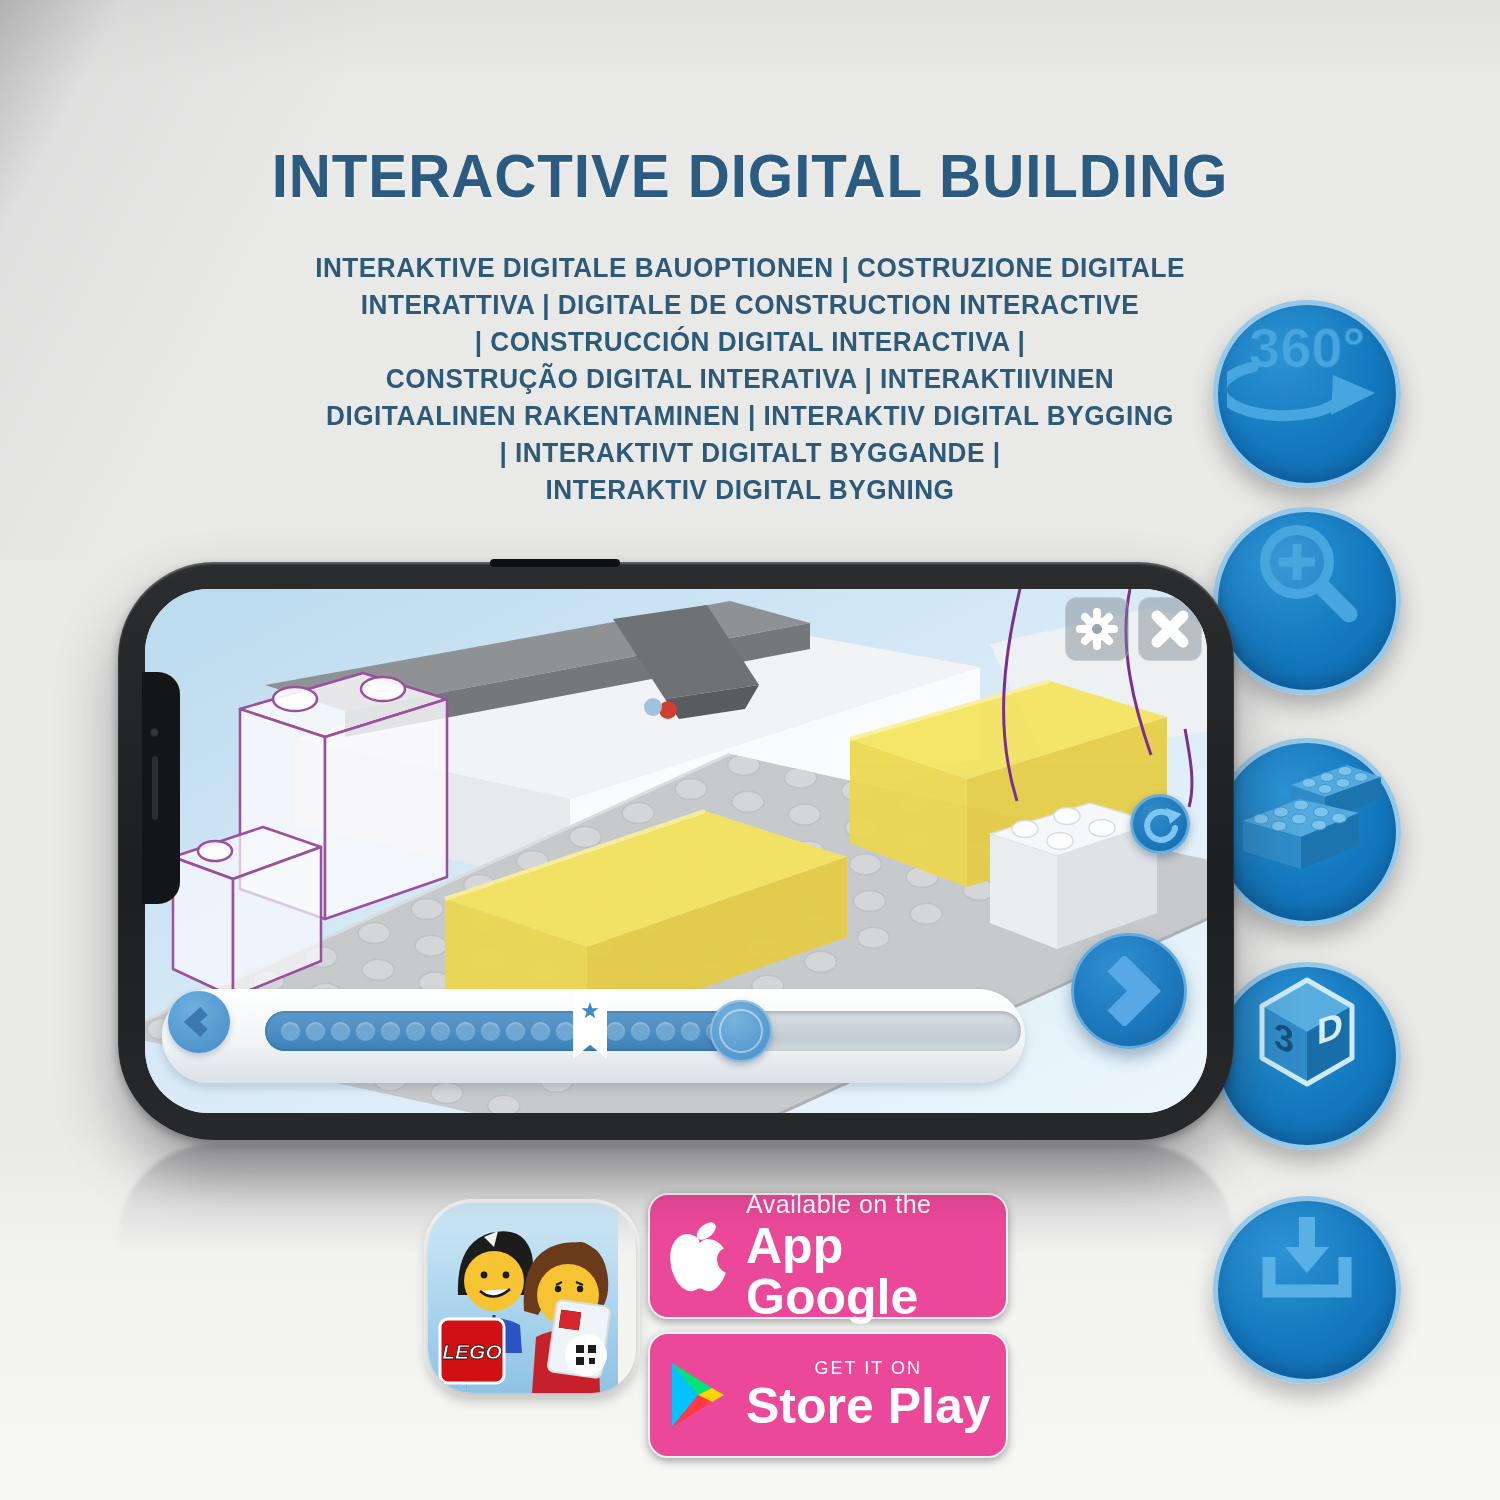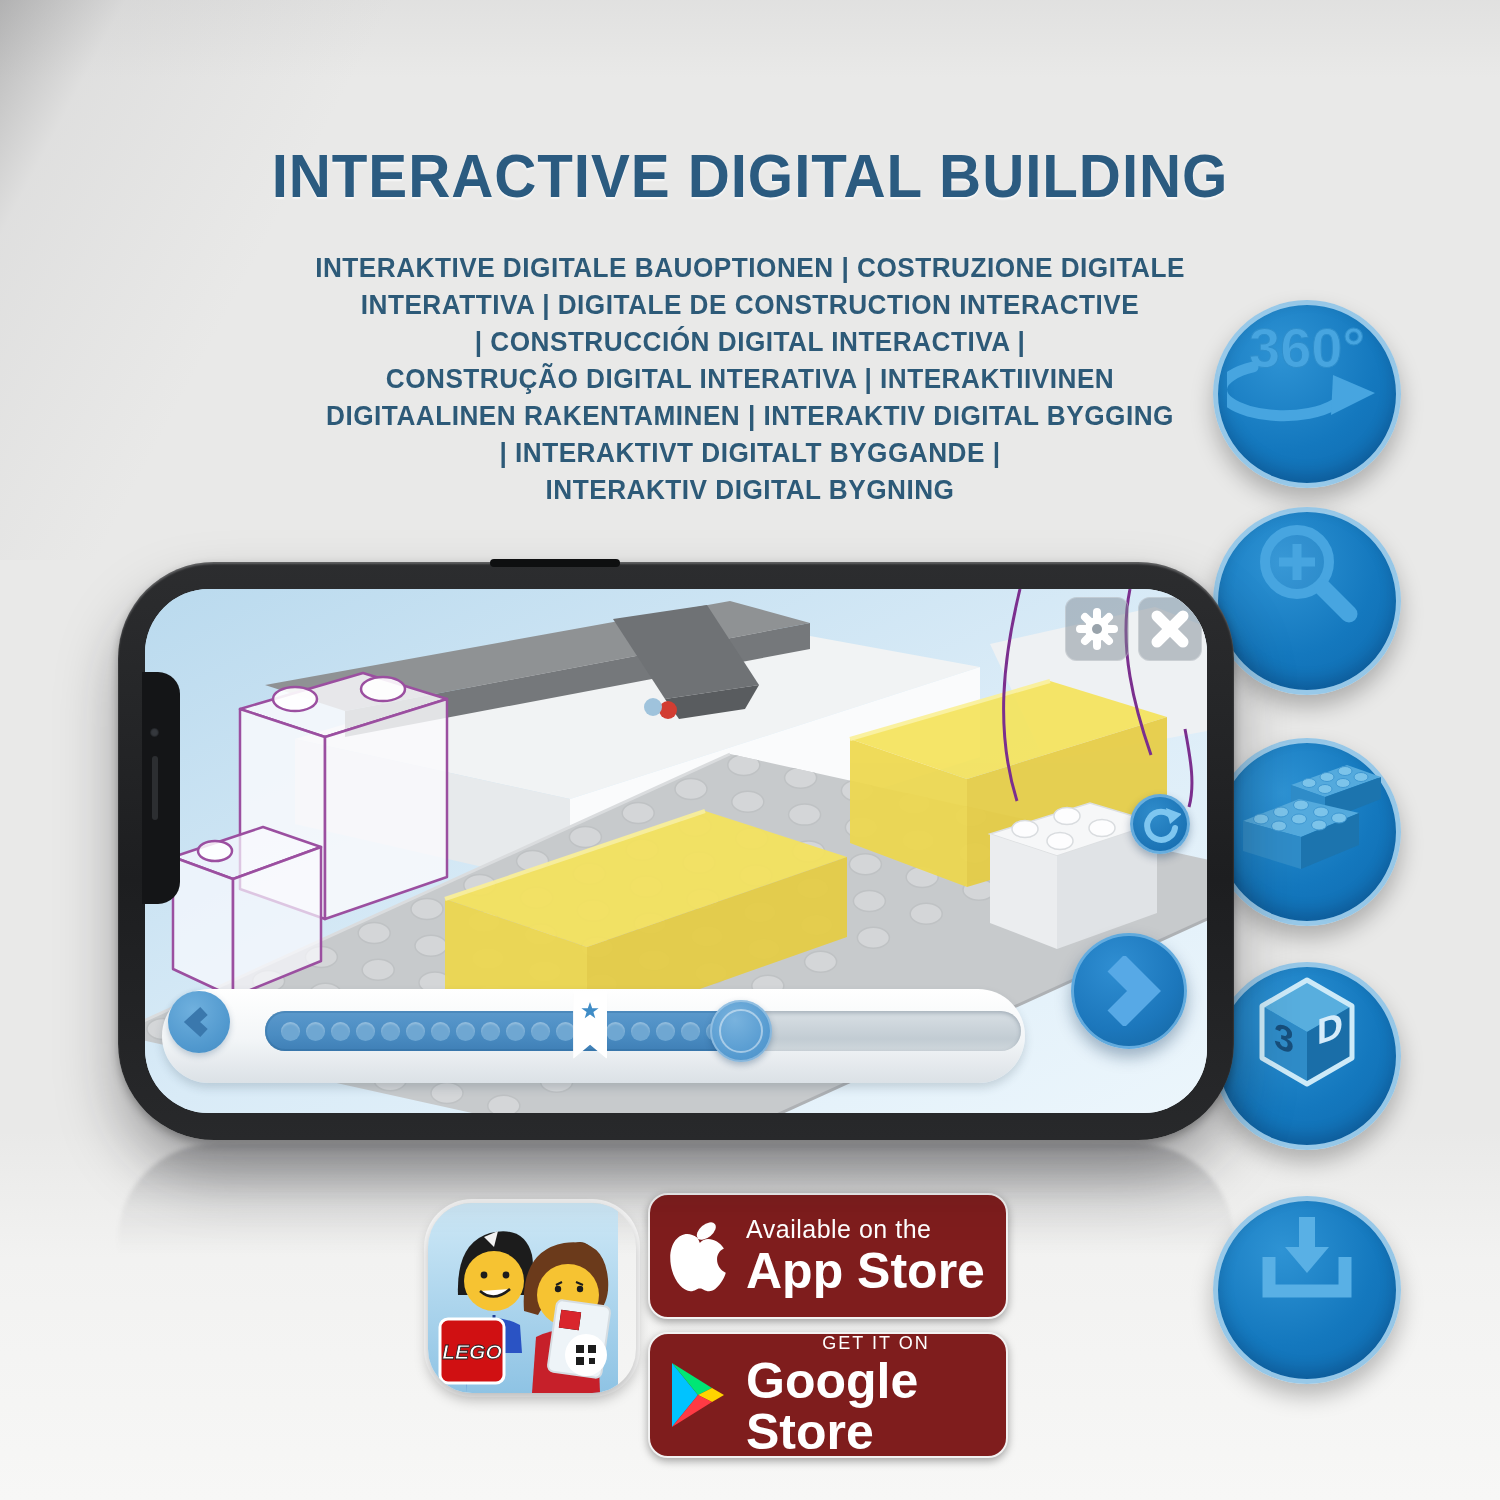--- a/index.html
+++ b/index.html
@@ -134,21 +134,21 @@
     background:linear-gradient(180deg, rgba(70,72,78,.28) 0%, rgba(70,72,78,.08) 55%, rgba(70,72,78,0) 100%);
     filter:blur(2px);
   }
 
   
   .app-icon{
     position:absolute;left:428px;top:1203px;width:208px;height:190px;border-radius:44px;overflow:hidden;
     box-shadow:0 6px 14px rgba(0,0,0,.28), 0 0 0 4px rgba(255,255,255,.9);
   }
   .badge{
-    position:absolute;left:648px;width:360px;height:126px;border-radius:20px;background:#7f1d1d;
+    position:absolute;left:648px;width:360px;height:126px;border-radius:20px;background:#ec4899;
     border:2px solid #f2f2f2;box-sizing:border-box;
     box-shadow:0 3px 8px rgba(0,0,0,.35);
     display:flex;align-items:center;color:#fff;
   }
   .badge-apple{top:1193px}
   .badge-google{top:1332px}
   .badge .logo{flex:0 0 96px;display:flex;align-items:center;justify-content:center;}
   .badge .txt{display:flex;flex-direction:column;justify-content:center;}
   .badge .small{font-size:25px;letter-spacing:.5px;margin-bottom:2px;}
   .badge-google .small{font-size:18px;letter-spacing:2px;text-align:center;}
@@ -576,30 +576,30 @@
 
 <div class="badge badge-apple">
   <div class="logo">
     <svg width="62" height="74" viewBox="-31 -40 62 80">
       <ellipse cx="9" cy="-27" rx="12" ry="7" fill="#fff" transform="rotate(-40 9 -27)"></ellipse>
       <path d="M-1,-20 C-14,-30 -30,-20 -30,2 C-30,22 -18,38 -8,38 C-3,38 -2,35 2,35 C6,35 7,38 12,38 C20,38 28,26 30,18 C20,14 16,-2 28,-8 C22,-18 8,-22 2,-14 C1,-17 0,-19 -1,-20 Z" fill="#fff"></path>
     </svg>
   </div>
   <div class="txt">
     <div class="small">Available on the</div>
-    <div class="big">App Store</div>
+    <div class="big">App Google</div>
   </div>
 </div>
 
 <div class="badge badge-google">
   <div class="logo">
     <svg width="58" height="66" viewBox="0 0 56 66">
       <polygon points="2,1 2,65 28,33" fill="#00c3ff"></polygon>
       <polygon points="2,1 42,26 28,33" fill="#00e675"></polygon>
       <polygon points="42,26 54,33 42,40 28,33" fill="#ffd400"></polygon>
       <polygon points="2,65 42,40 28,33" fill="#ff3a44"></polygon>
     </svg>
   </div>
   <div class="txt">
     <div class="small">GET IT ON</div>
-    <div class="big">Google Store</div>
+    <div class="big">Store Play</div>
   </div>
 </div>
 
 </body></html>

